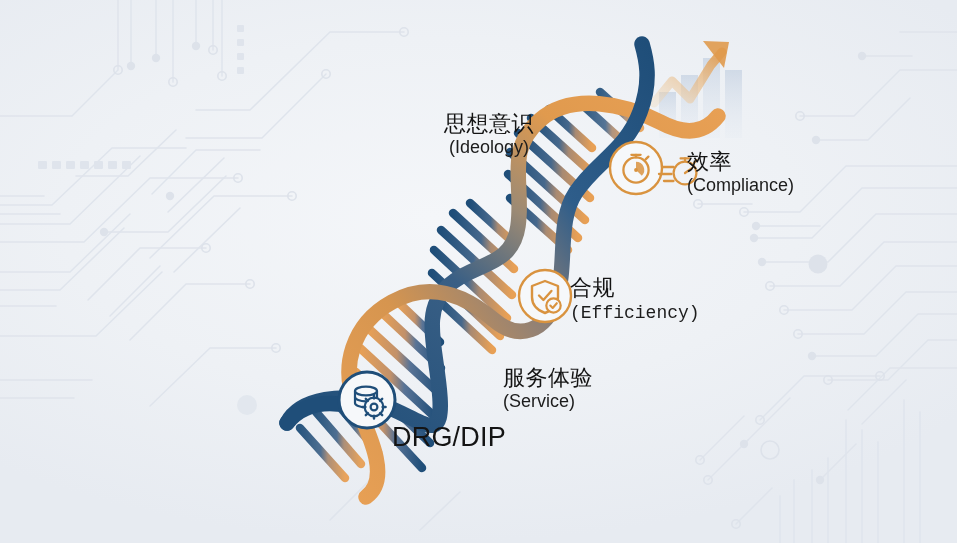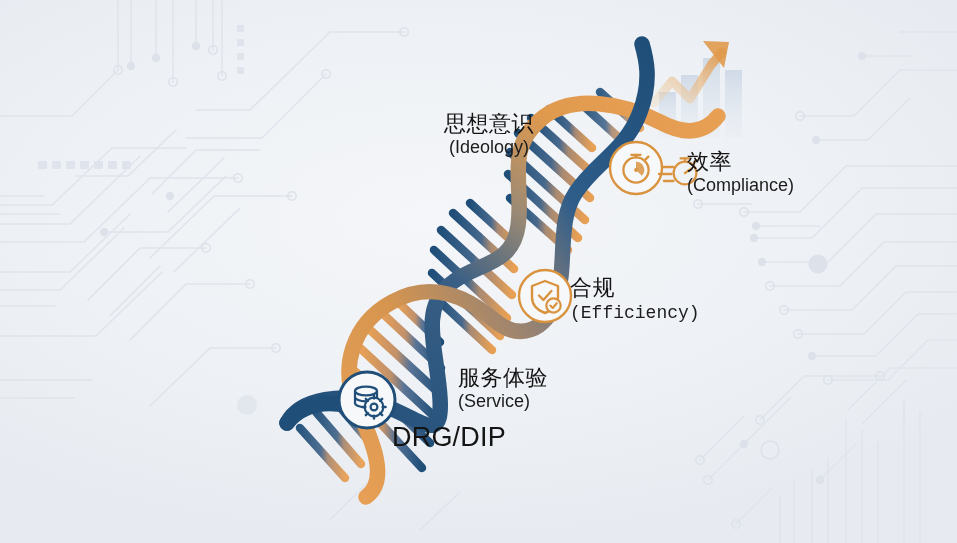--- a/index.html
+++ b/index.html
@@ -40,21 +40,21 @@
     color:#1c1c1c;
   }
   .label.center .cn,.label.center .en{text-align:center;}
 
   #lbl-ideology{left:444px;top:112px;}
   #lbl-ideology .cn{text-align:center;}
   #lbl-ideology .en{text-align:center;}
 
   #lbl-efficiency{left:687px;top:150px;}
   #lbl-compliance{left:570px;top:278px;font-family:Liberation Mono, monospace;}
-  #lbl-service{left:458px;top:366px;}
+  #lbl-service{left:503px;top:366px;}
 
   #lbl-drgdip{left:392px;top:422px;}
   #lbl-drgdip .cn{font-size:27px;letter-spacing:0.2px;}
 </style>
 </head>
 <body>
 
 <div id="stage">
 
   <svg class="layer" id="bg-circuit" viewBox="0 0 957 543" xmlns="http://www.w3.org/2000/svg">

